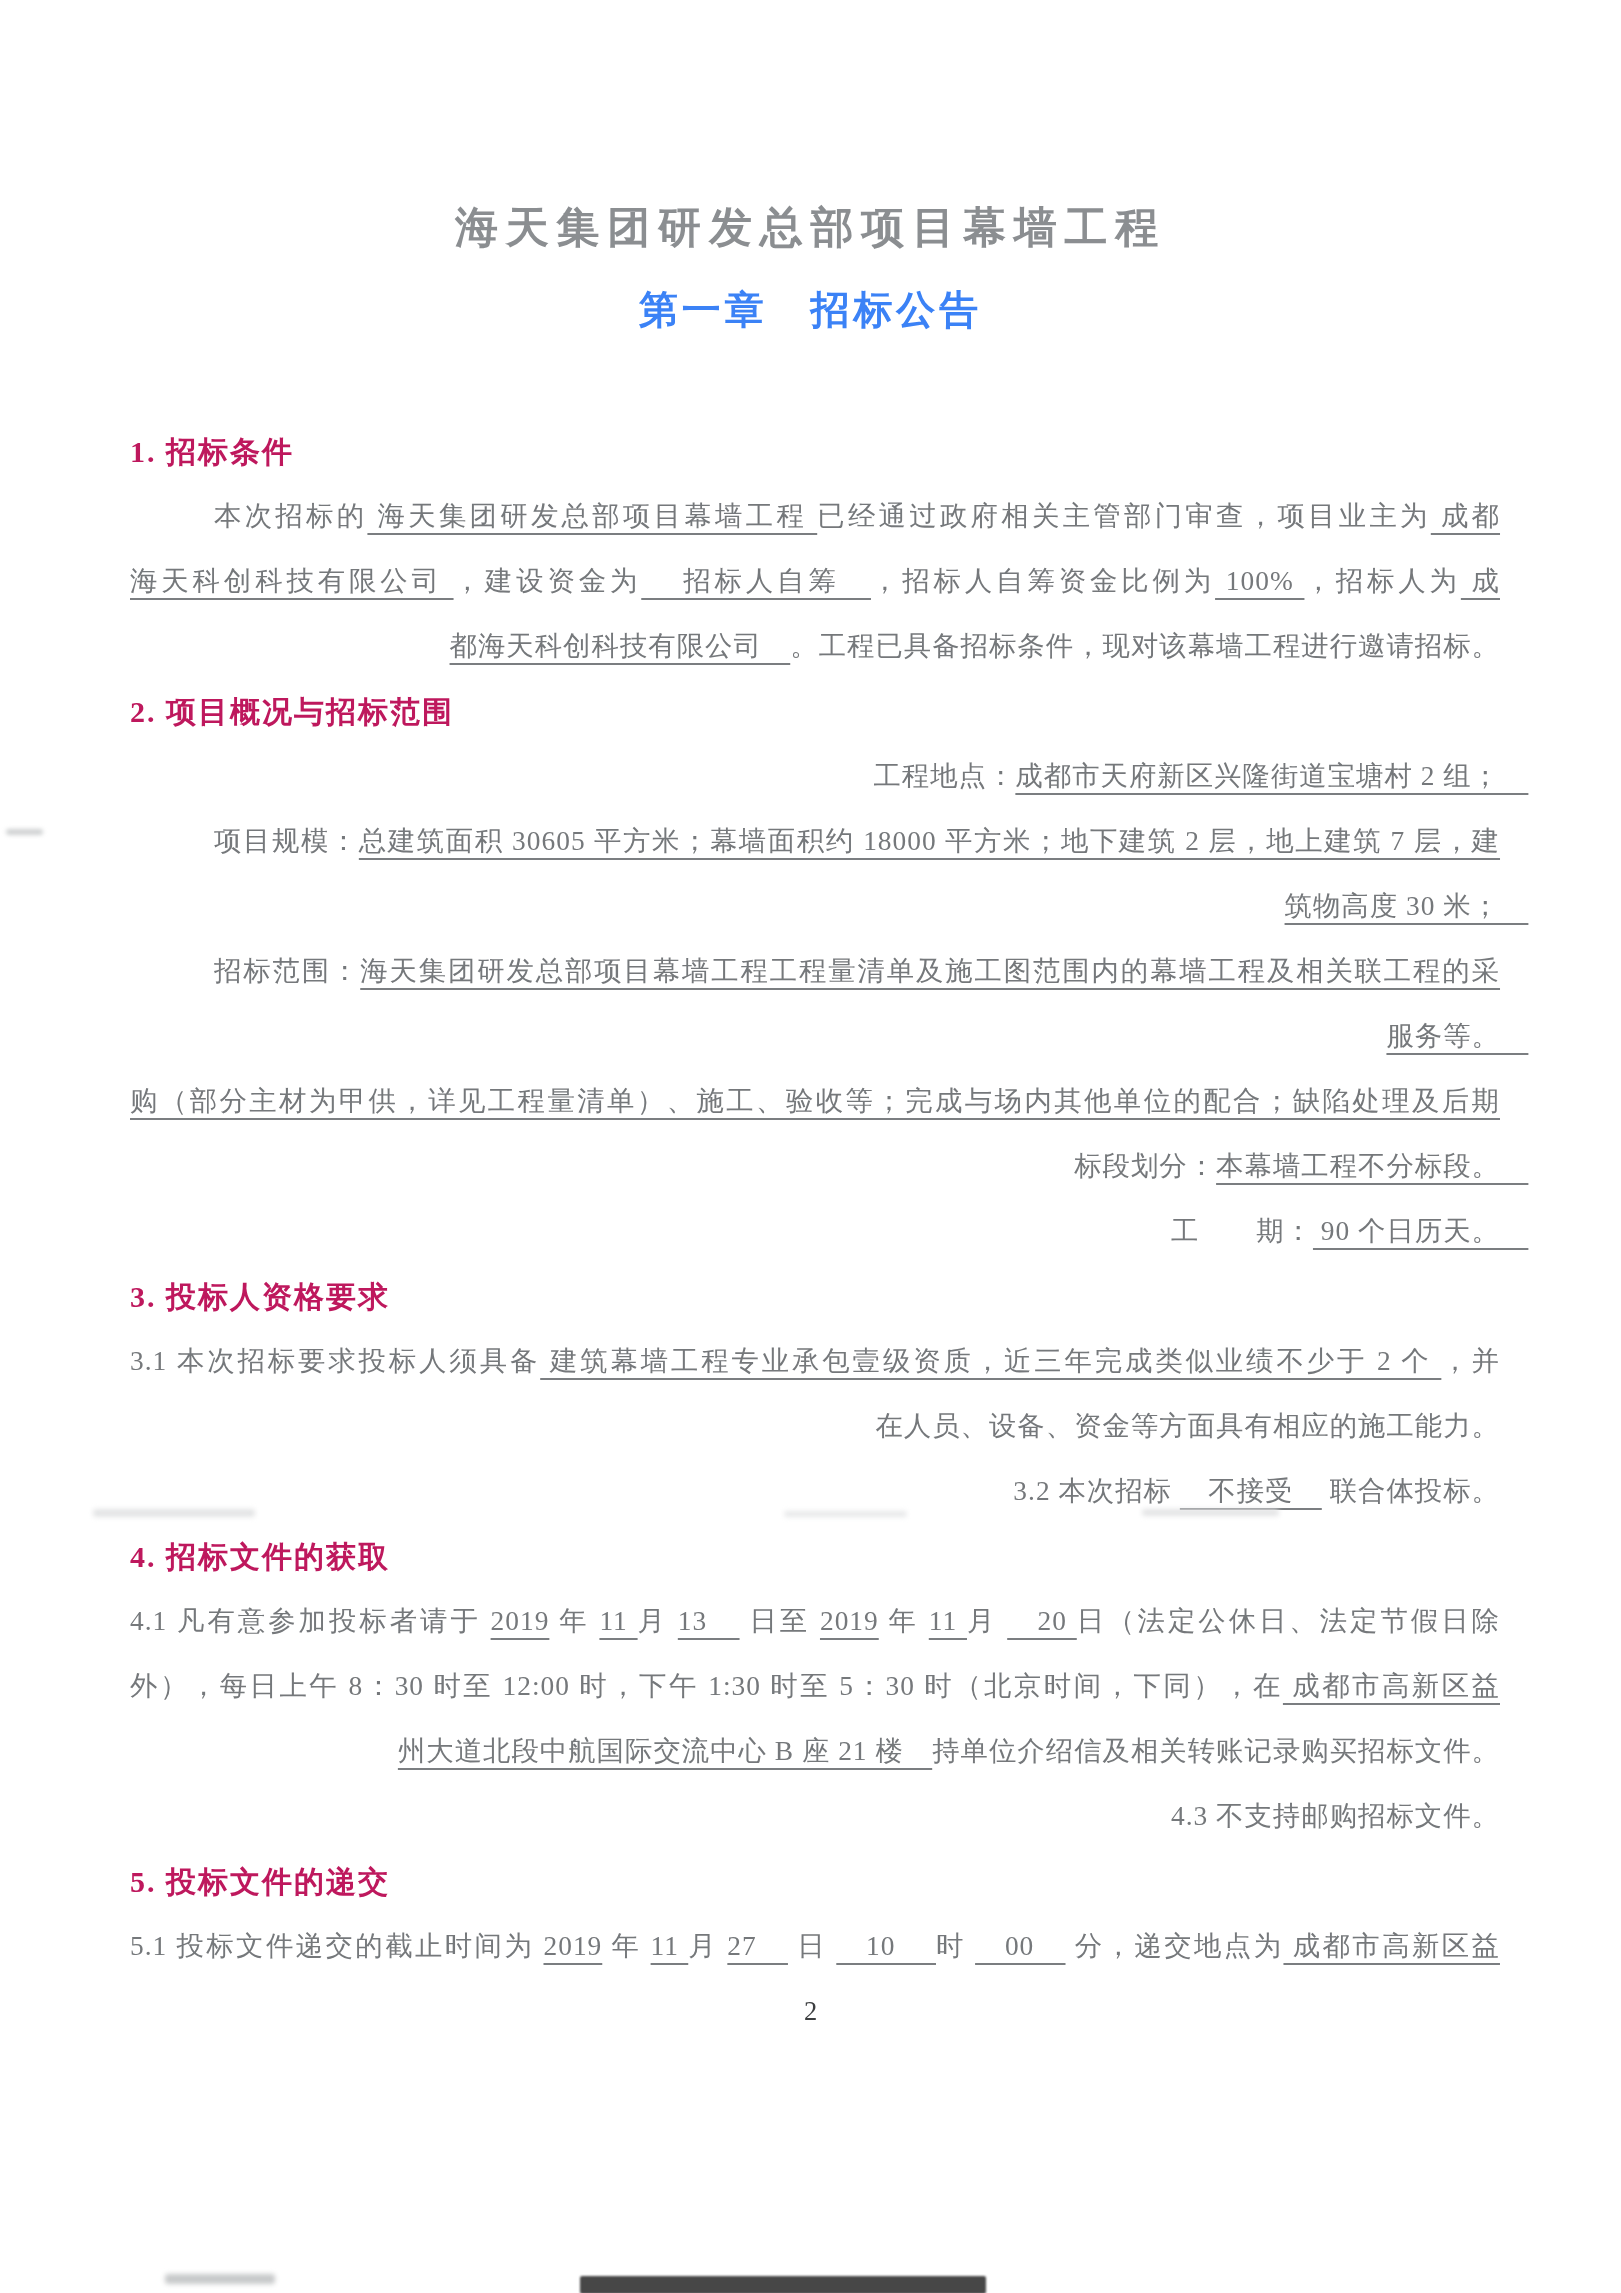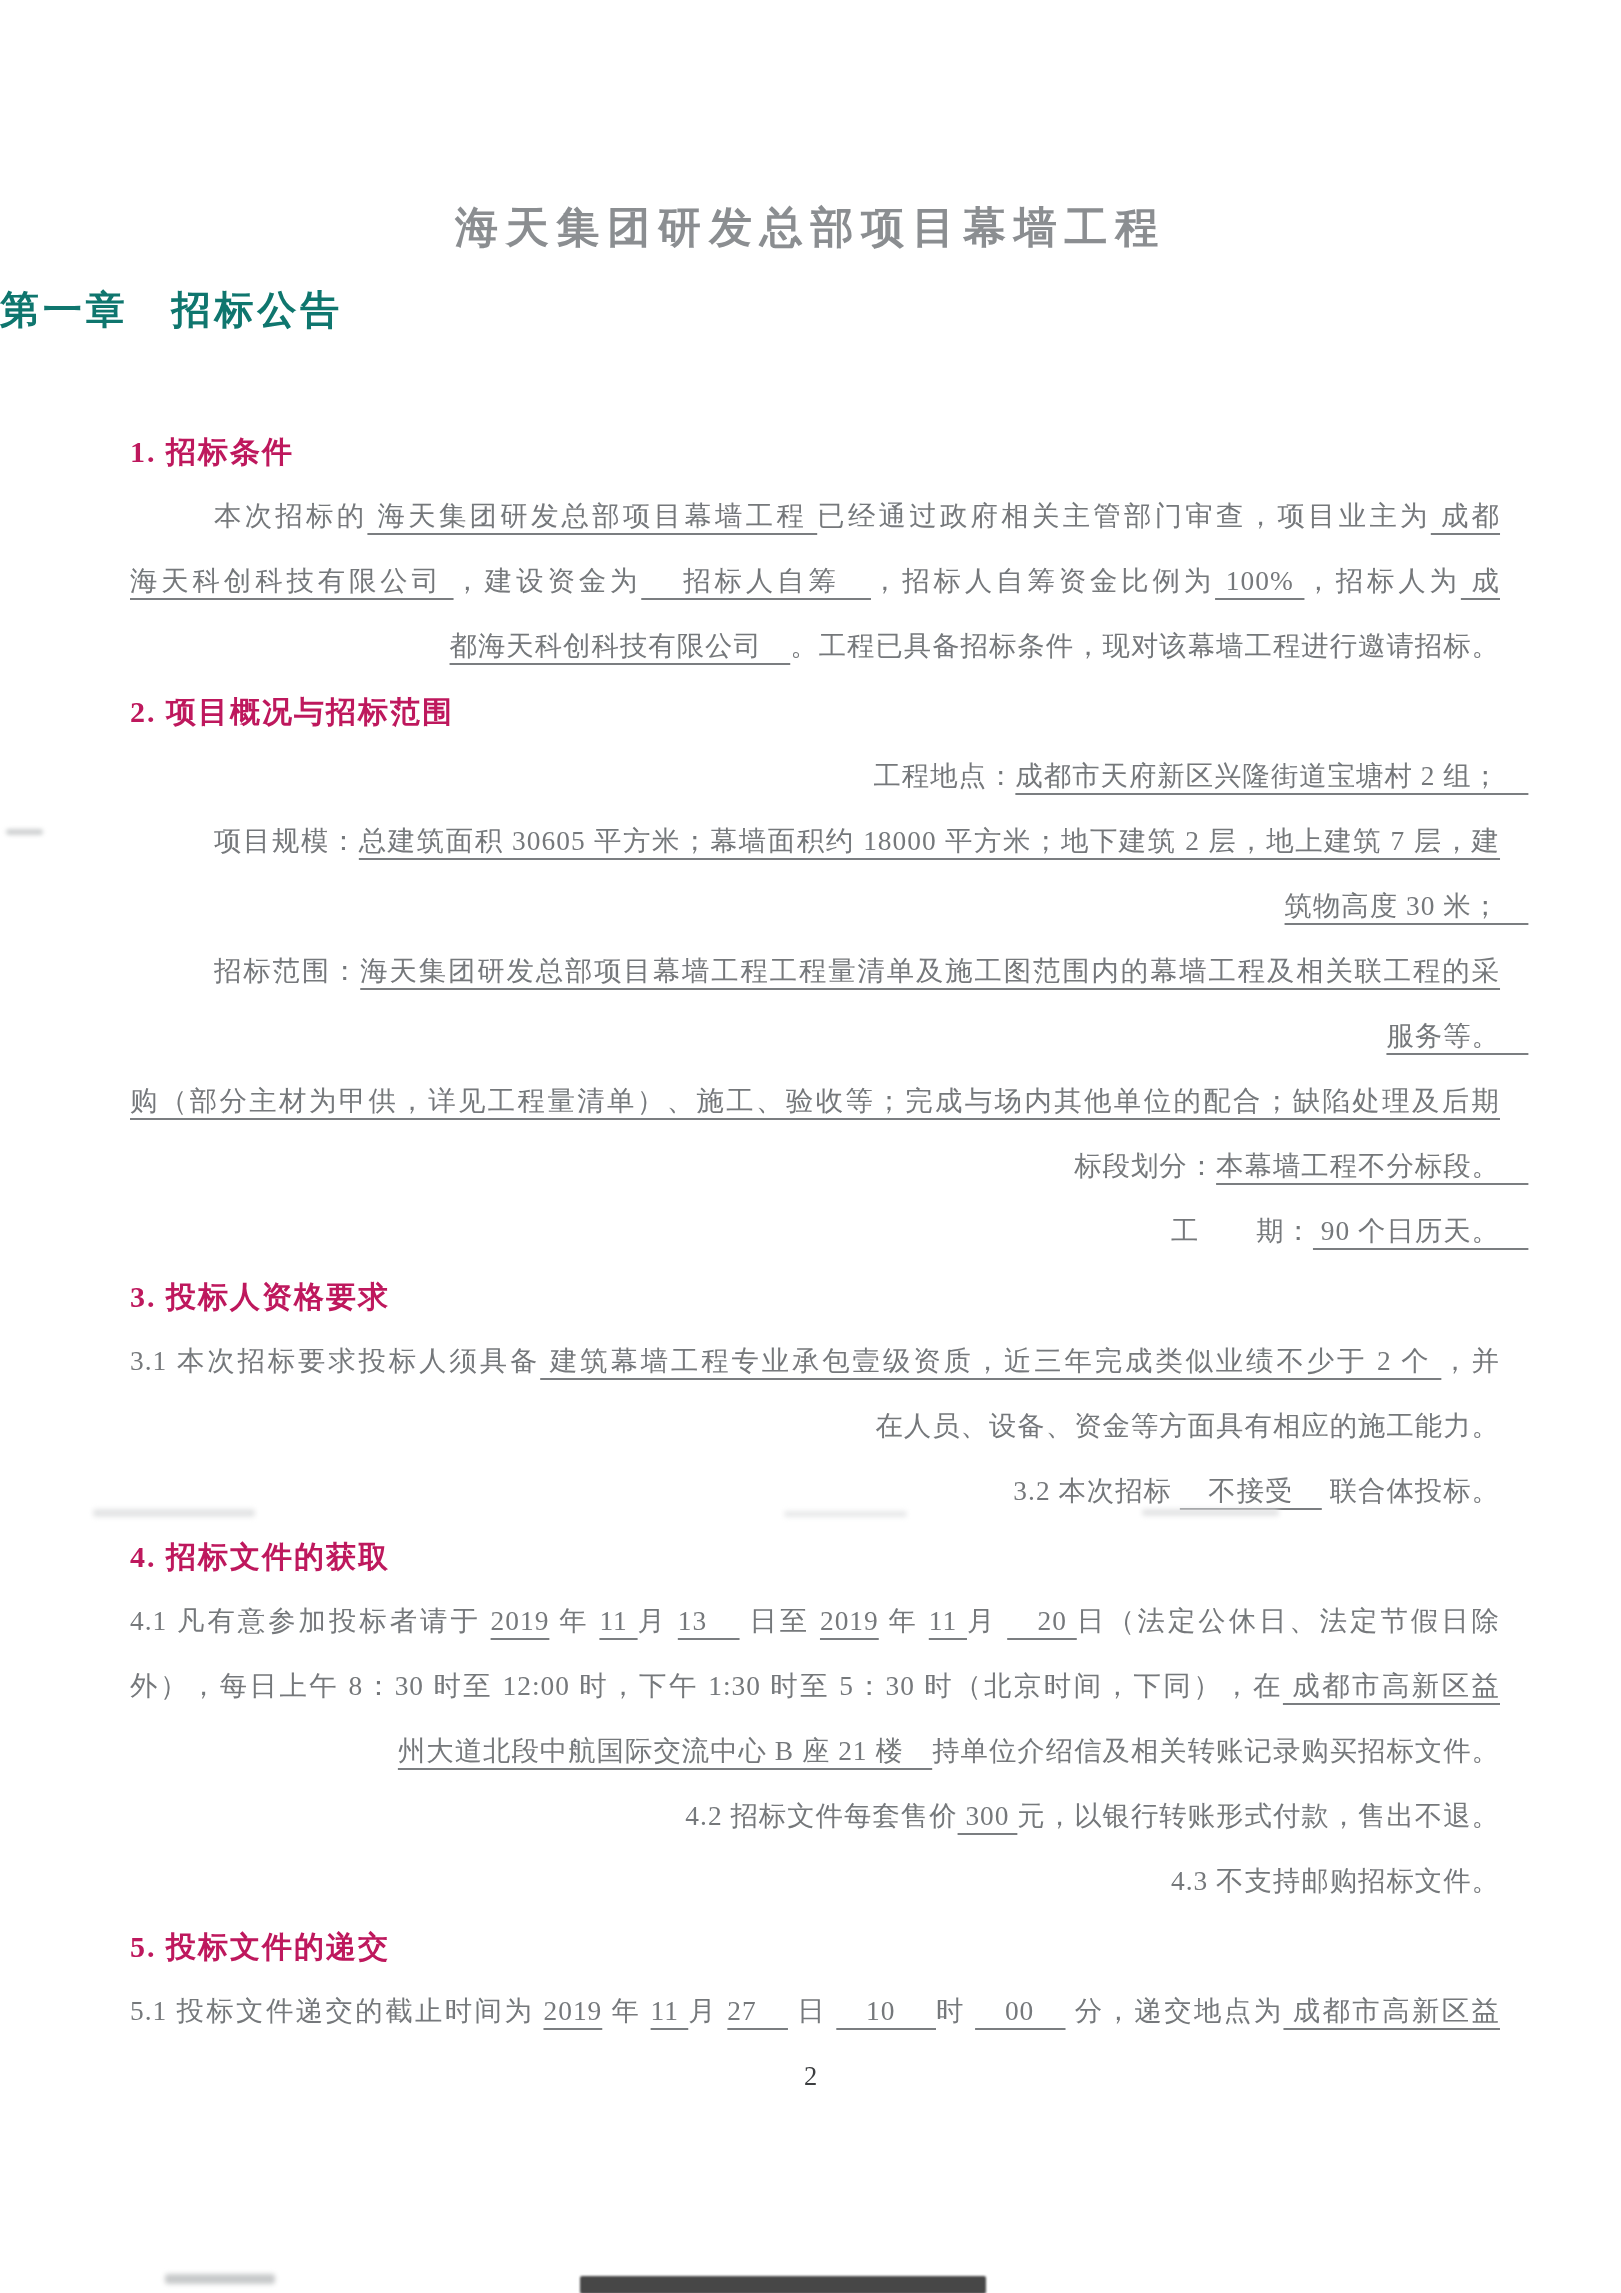--- a/index.html
+++ b/index.html
@@ -15,24 +15,24 @@
     margin:195px 0 0 0;
     height:65px;line-height:65px;
     text-align:center;
     font-size:43px;font-weight:700;
     letter-spacing:7.8px;
     color:#8b8e91;
   }
   .chapter{
     margin:16.7px 0 0 0;
     height:65px;line-height:65px;
-    text-align:left;
+    text-align:center;
     font-size:39px;font-weight:700;
     letter-spacing:3.9px;
-    color:#0f766e;
+    color:#3b82f6;
   }
   #content{
     margin:77px 0 0 130px;
     width:1370px;
     font-size:27.4px;
   }
   .heading{
     height:65px;line-height:65px;
     font-size:30px;font-weight:700;
     color:#be185d;
@@ -92,21 +92,20 @@
       <div class="line ind"><span class="">标段划分：</span><span class="u">本幕墙工程不分标段。　</span></div>
       <div class="line ind"><span class="">工　　期：</span><span class="u"> 90 个日历天。　</span></div>
       <div class="heading">3. 投标人资格要求</div>
       <div class="line fill"><span class="">3.1 本次招标要求投标人须具备</span><span class="u"> 建筑幕墙工程专业承包壹级资质，近三年完成类似业绩不少于 2 个 </span><span class="">，并</span></div>
       <div class="line"><span class="">在人员、设备、资金等方面具有相应的施工能力。</span></div>
       <div class="line"><span class="">3.2 本次招标 </span><span class="u">　不接受　</span><span class=""> 联合体投标。</span></div>
       <div class="heading">4. 招标文件的获取</div>
       <div class="line fill"><span class="">4.1 凡有意参加投标者请于 </span><span class="u">2019</span><span class=""> 年 </span><span class="u"> 11 </span><span class=""> 月 </span><span class="u"> 13　</span><span class=""> 日至 </span><span class="u">2019</span><span class=""> 年 </span><span class="u"> 11 </span><span class=""> 月 </span><span class="u">　20 </span><span class=""> 日（法定公休日、法定节假日除</span></div>
       <div class="line fill"><span class="">外），每日上午 8：30 时至 12:00 时，下午 1:30 时至 5：30 时（北京时间，下同），在</span><span class="u"> 成都市高新区益</span></div>
       <div class="line"><span class="u">州大道北段中航国际交流中心 B 座 21 楼　</span><span class="">持单位介绍信及相关转账记录购买招标文件。</span></div>
-      <div class="line"><span class="">4.2 招标文件每套售价</span><span class="u"> 300 </span><span class=""> 元，以银行转账形式付款，售出不退。</span></div>
       <div class="line"><span class="">4.3 不支持邮购招标文件。</span></div>
       <div class="heading">5. 投标文件的递交</div>
       <div class="line fill"><span class="">5.1 投标文件递交的截止时间为 </span><span class="u">2019</span><span class=""> 年 </span><span class="u"> 11 </span><span class=""> 月 </span><span class="u"> 27　</span><span class=""> 日 </span><span class="u">　10　 </span><span class=""> 时 </span><span class="u">　00　</span><span class=""> 分，递交地点为</span><span class="u"> 成都市高新区益</span></div>
     </div>
   <div class="pageno">2</div>
 
   <div class="art art-dash"></div>
   <div class="art art-streak1"></div>
   <div class="art art-streak2"></div>
   <div class="art art-streak3"></div>

